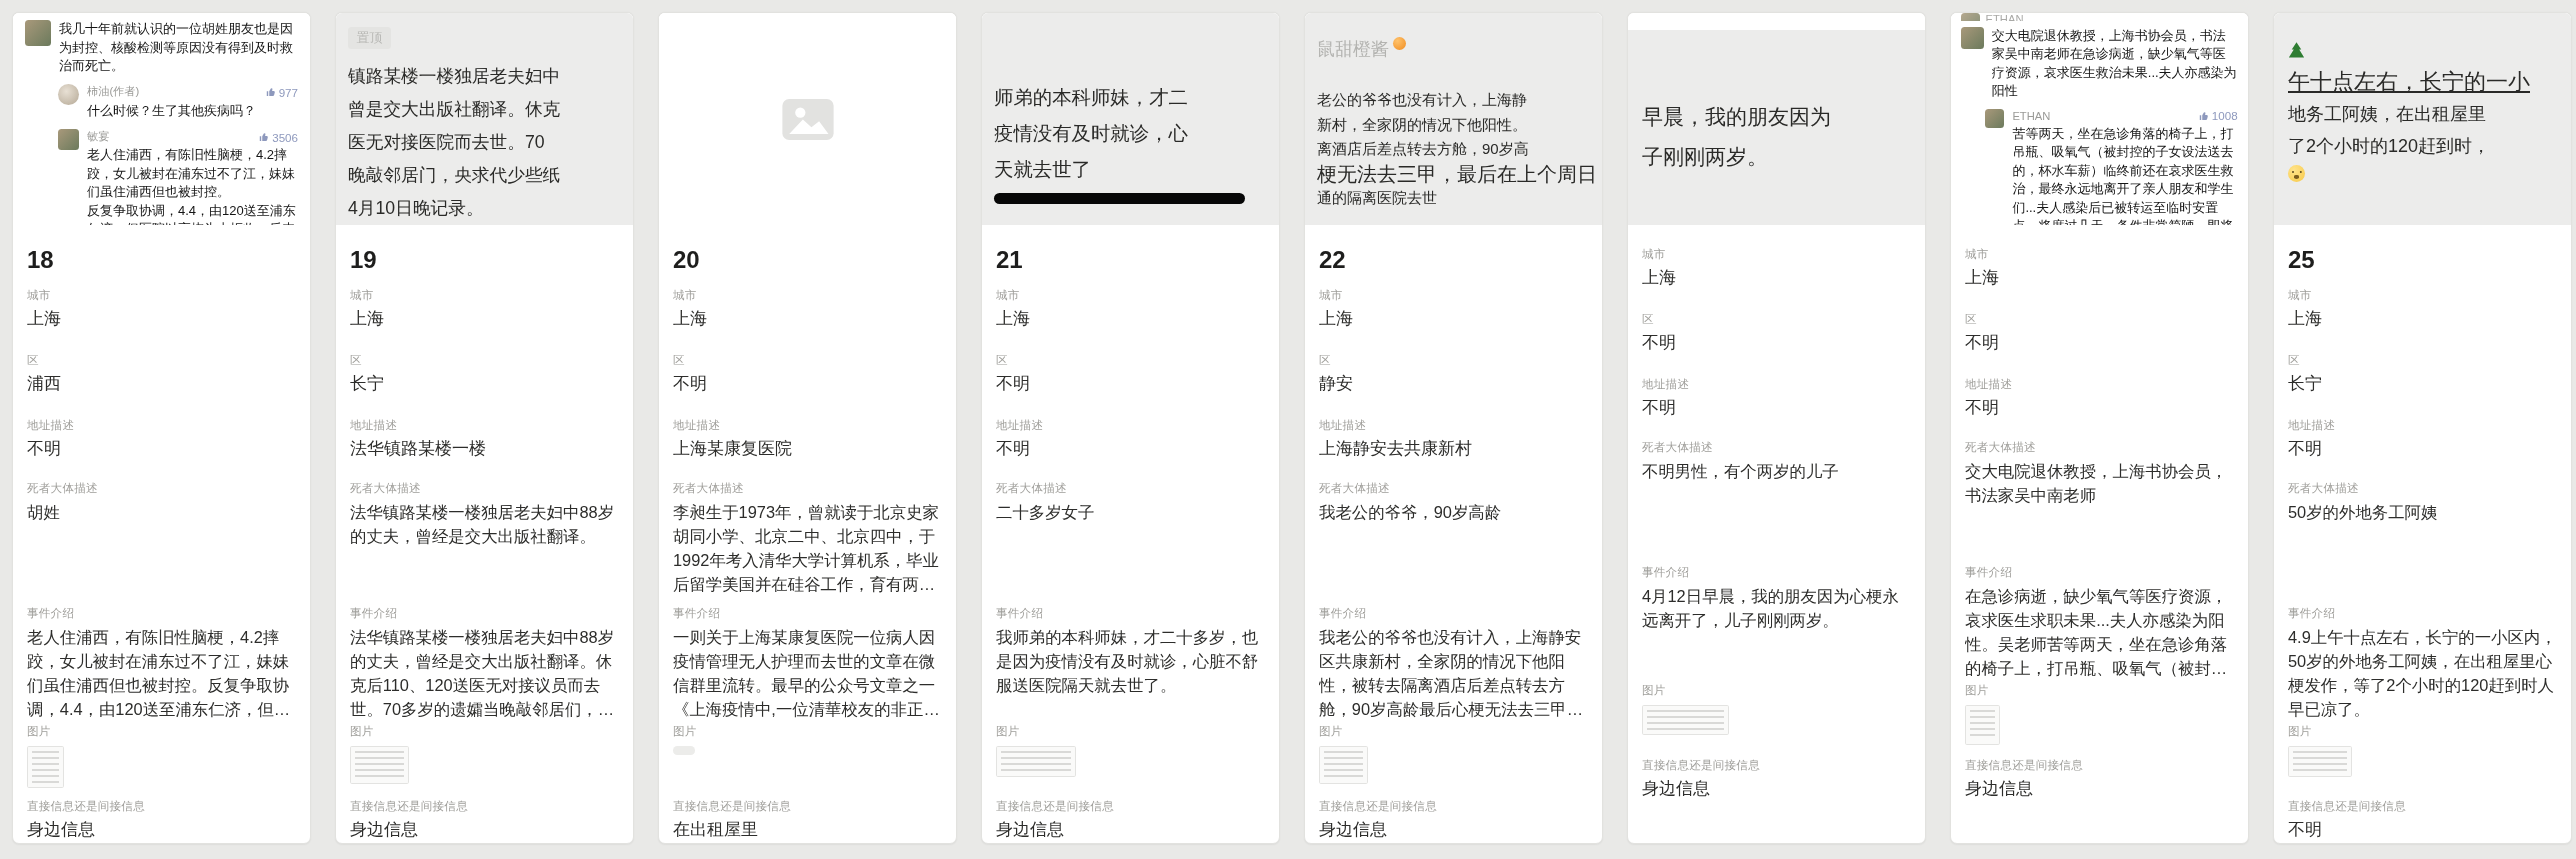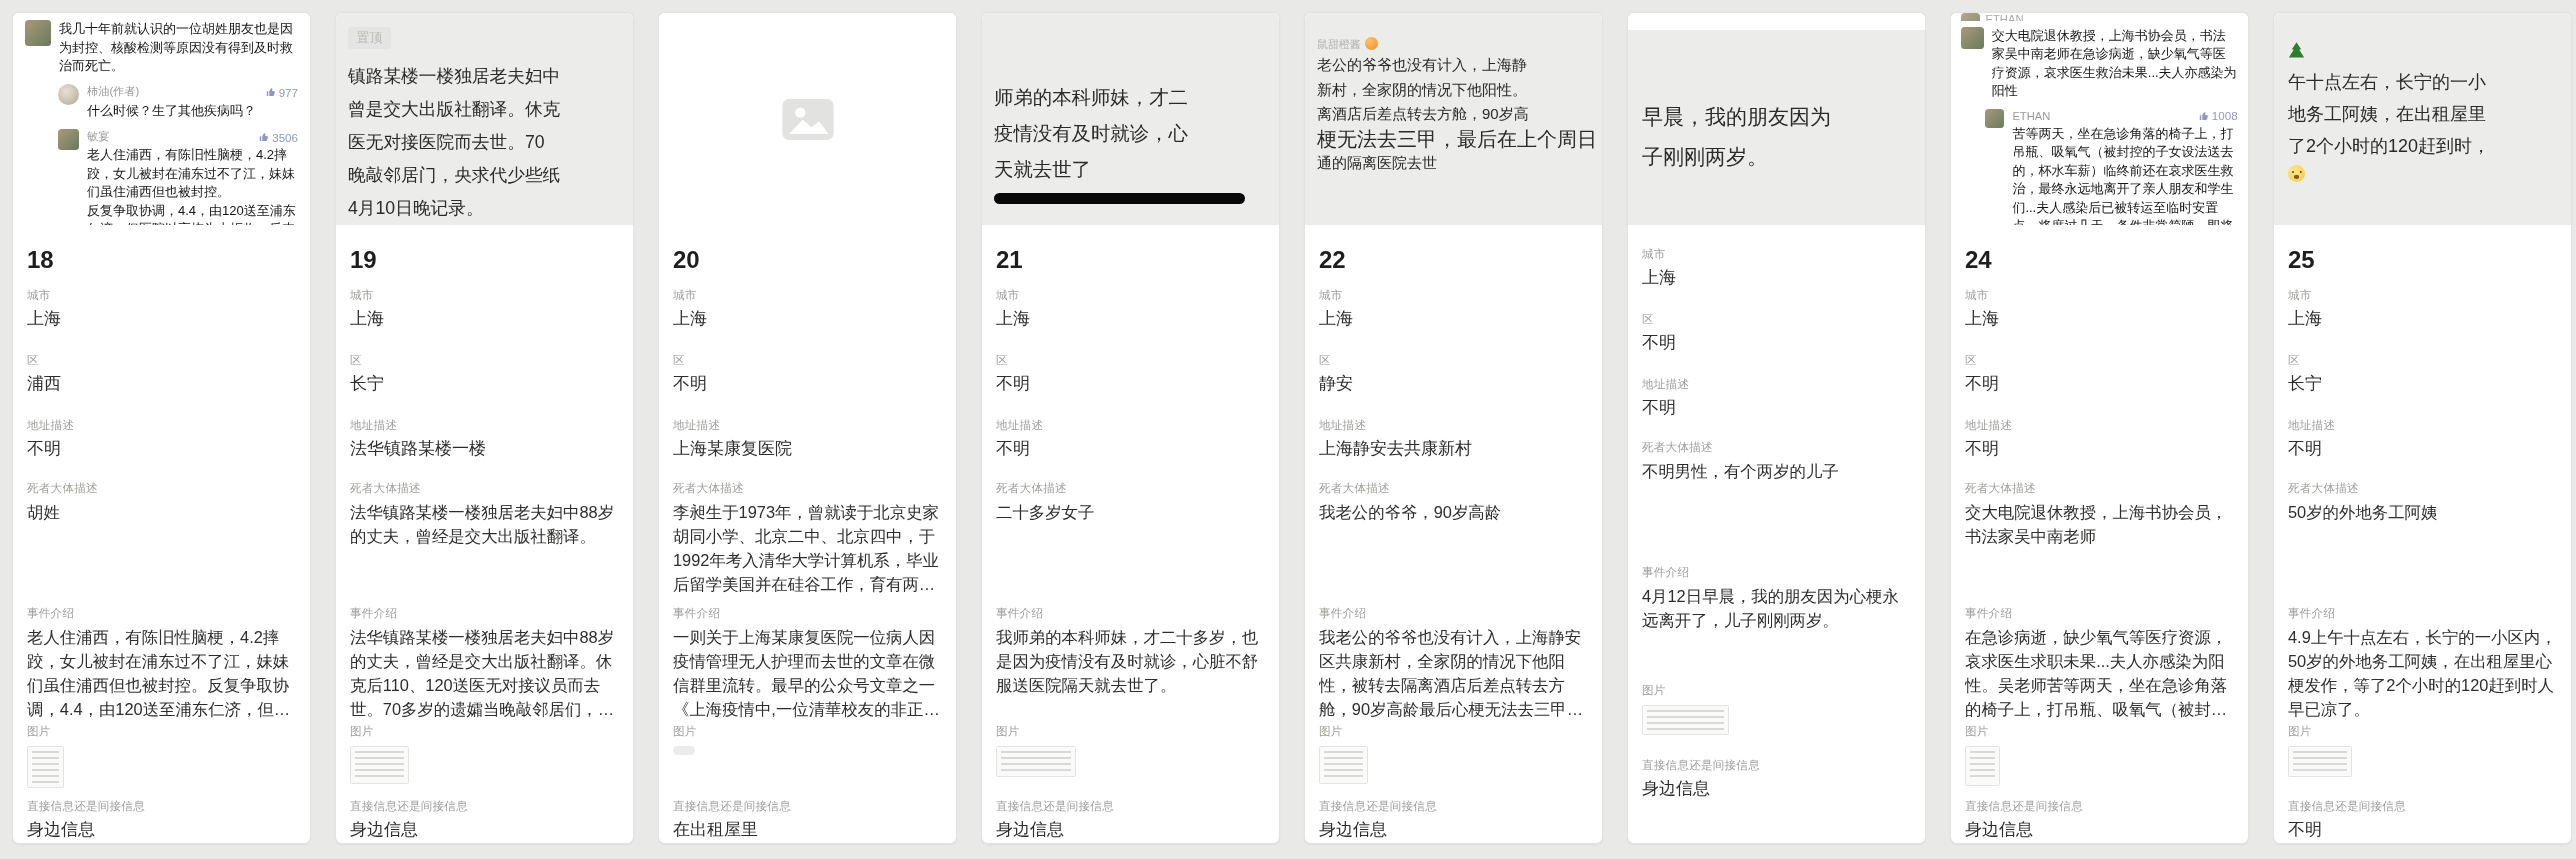--- a/index.html
+++ b/index.html
@@ -16,21 +16,21 @@
     box-shadow:0 0.9px 1.7px rgba(0,0,0,.05);box-sizing:border-box;
     cursor:pointer;
   }
   
   .shot{height:212px;overflow:hidden;position:relative;background:#fff}
   .shot-inner{height:100%;box-sizing:border-box;overflow:hidden}
   .shot-inner.center{display:flex;align-items:center;justify-content:center}
   .badge{display:inline-block;background:#e4e4e2;color:#b9b9b6;font-size:13px;line-height:1;padding:4.3px 8.6px;border-radius:3.5px;margin-bottom:11.2px}
   .bigline{color:#2a2a28;white-space:nowrap}
   .redact{height:11.2px;background:#070707;border-radius:6px;width:92%;margin-top:6px}
-  .gname{color:#b3b3b0;font-size:11px;margin-bottom:1px;display:flex;}
+  .gname{color:#b3b3b0;font-size:18px;margin-bottom:27px;display:flex;}
   .cliprow{height:7.8px;overflow:hidden;display:flex;align-items:flex-start;gap:5.2px;margin-bottom:6px;opacity:.85}
   .cliprow .av{width:19px;height:19px}
   .cliprow .c-name{font-size:11.2px;color:#9a9a97}
   .c-row{display:flex;gap:8px;margin-bottom:8.6px}
   .c-col{flex:1;min-width:0}
   .c-head{display:flex;align-items:flex-end;margin-bottom:2.6px}
   .c-name{color:#9a9a97;font-size:11.2px}
   .c-likes{margin-left:auto;color:#8e99bd;display:flex;align-items:center;gap:2.6px;font-size:11.6px}
   .c-text{font-size:13px;line-height:18.5px;color:#151515;white-space:pre-line}
   .av{flex:none;width:21px;height:21px;border-radius:3.5px;background:linear-gradient(135deg,#a9997b,#6b7a5c)}
@@ -370,21 +370,20 @@
                   </svg>
                   <span>1008</span>
                 </div>
               </div>
               <div class="c-text">苦等两天，坐在急诊角落的椅子上，打吊瓶、吸氧气（被封控的子女设法送去的，杯水车薪）临终前还在哀求医生救治，最终永远地离开了亲人朋友和学生们...夫人感染后已被转运至临时安置点，将度过几天，条件非常简陋，即将转运至方舱，连夫君去了都来不及好好</div>
             </div>
           </div>
         </div>
       </div>
     <div class="card-body">
-      <h2 class="num">24</h2>
       <div class="fgroup g-city">
         <div class="flabel">城市</div>
         <div class="fvalue">上海</div>
       </div>
       <div class="fgroup g-district">
         <div class="flabel">区</div>
         <div class="fvalue">不明</div>
       </div>
       <div class="fgroup g-address">
         <div class="flabel">地址描述</div>
@@ -407,21 +406,21 @@
         <div class="fvalue">身边信息</div>
       </div>
     </div>
   </article>
 
   <article class="card">
     <div class="shot">
         <div class="shot-inner" style="background: rgb(236, 236, 235); padding: 12px 14px;">
           <div style="height: 15.5px;"></div>
           <div class="emoline"><span class="emo emo-tree"></span></div>
-          <div class="bigline" style="font-size: 18px; line-height: 32px;">午十点左右，长宁的一小</div>
+          <div class="bigline" style="font-size: 22px; line-height: 32px; text-decoration: underline;">午十点左右，长宁的一小</div>
           <div class="bigline" style="font-size: 18px; line-height: 32px;">地务工阿姨，在出租屋里</div>
           <div class="bigline" style="font-size: 18px; line-height: 32px;">了2个小时的120赶到时，</div>
           <div class="emoline"><span class="emo emo-cry"></span></div>
         </div>
       </div>
     <div class="card-body">
       <h2 class="num">25</h2>
       <div class="fgroup g-city">
         <div class="flabel">城市</div>
         <div class="fvalue">上海</div>

